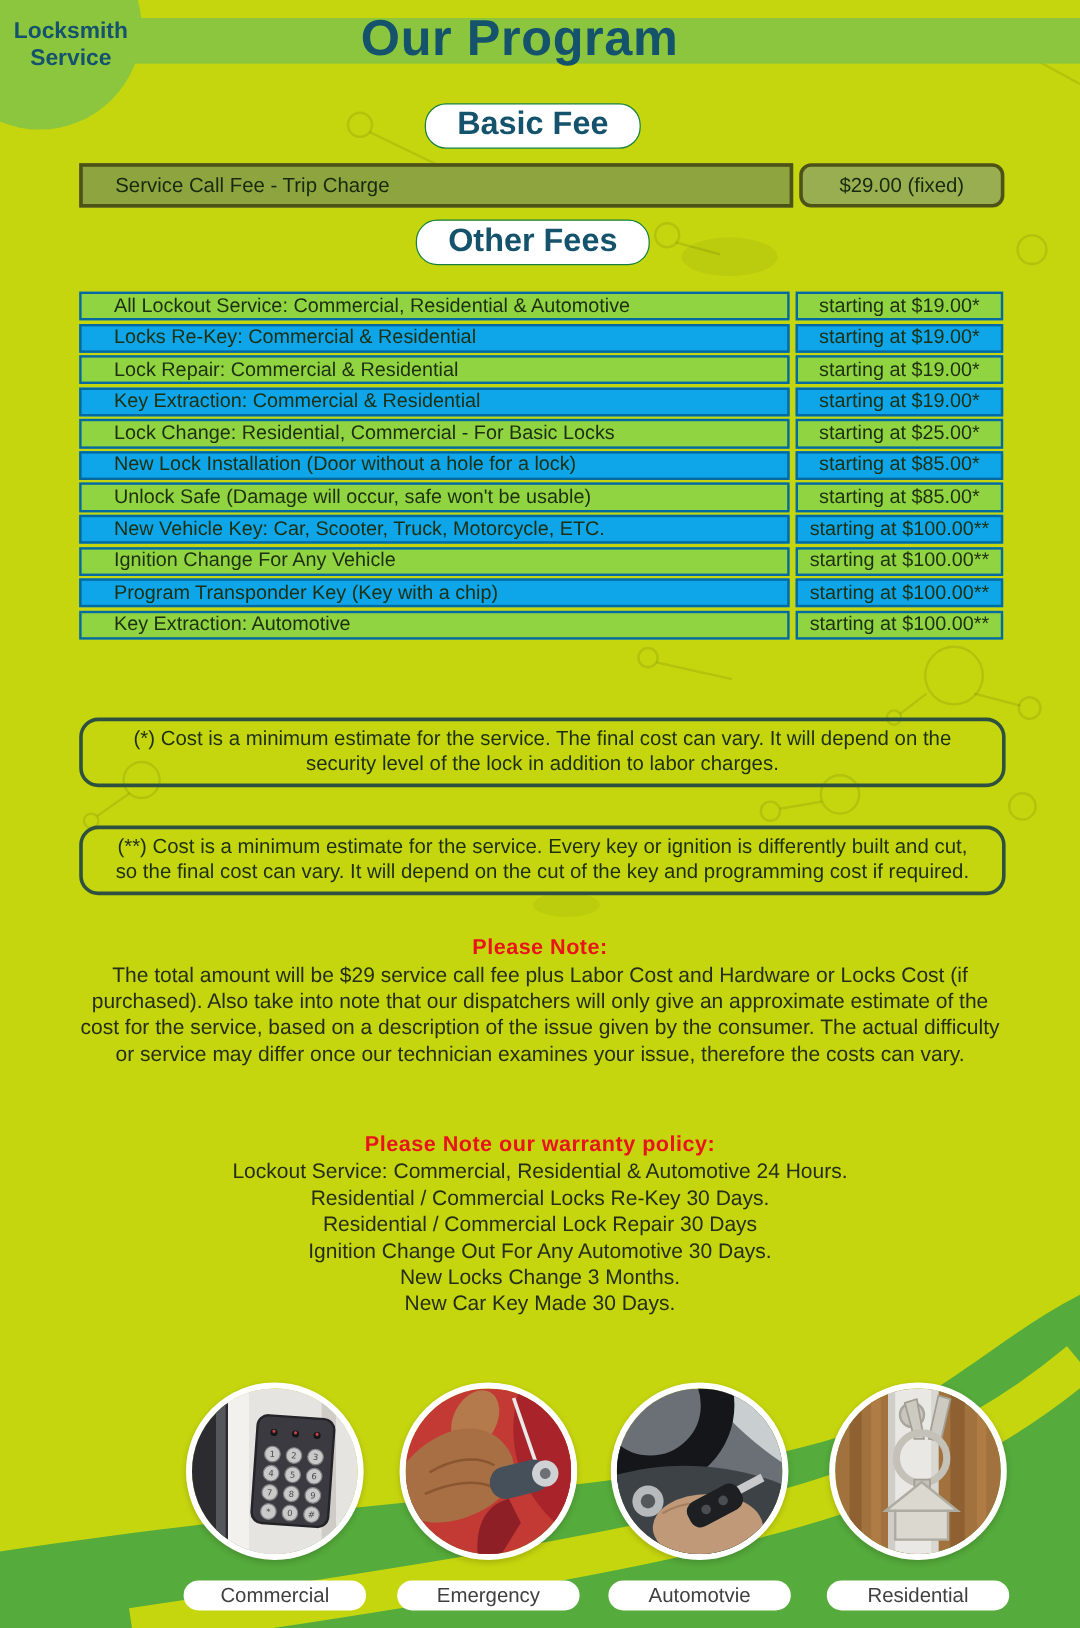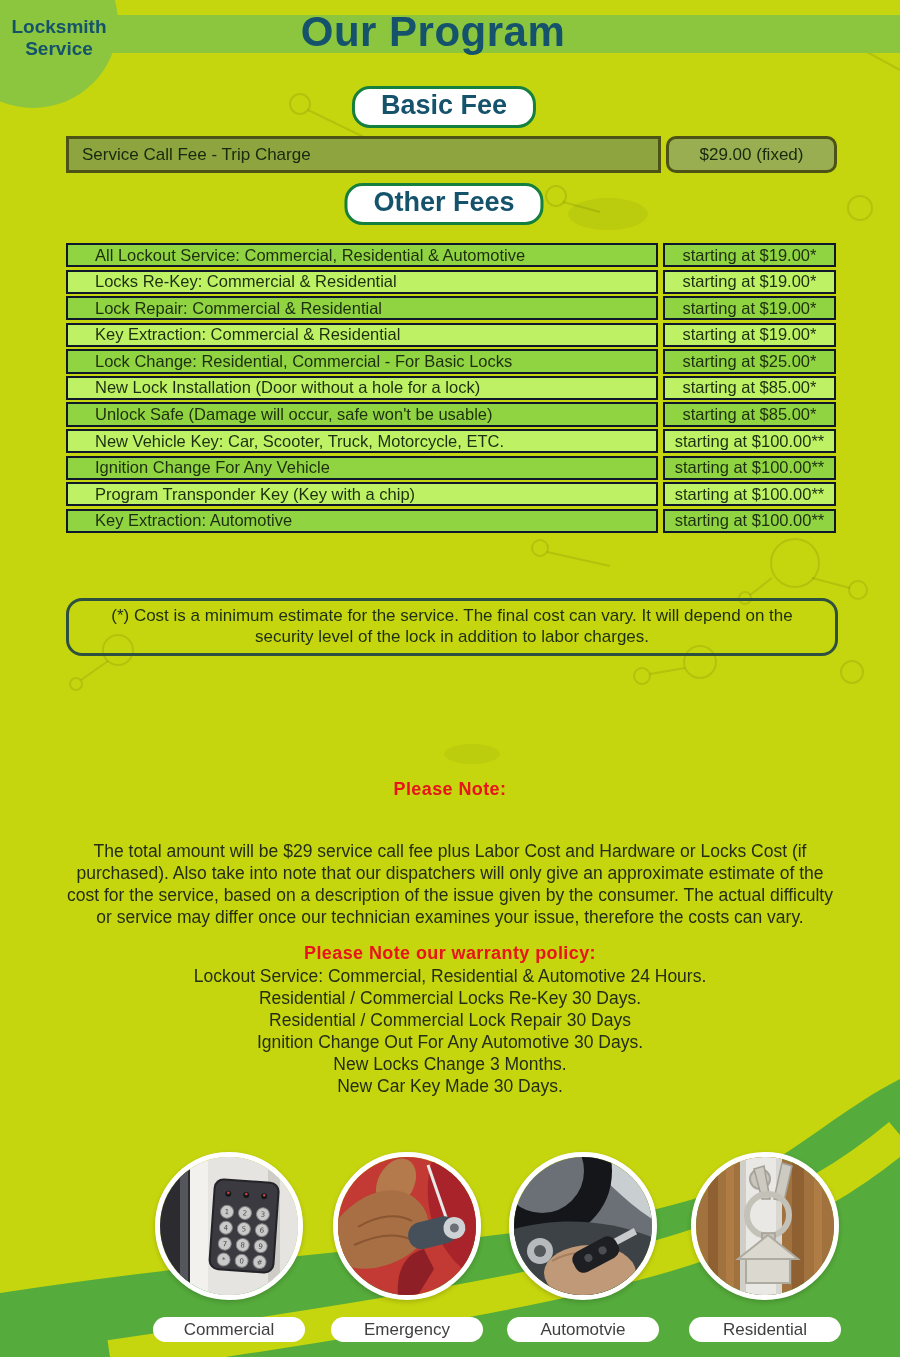--- a/index.html
+++ b/index.html
@@ -13,55 +13,55 @@
   .band{position:absolute;left:0;top:15px;width:900px;height:38px;background:#8cc63e;z-index:1;}
   .brand-circle{position:absolute;left:-52px;top:-62px;width:170px;height:170px;border-radius:50%;
     background:#8cc63e;z-index:2;}
   .brand-text{position:absolute;left:0;top:16px;width:118px;text-align:center;color:#14536b;
     font-size:19px;font-weight:bold;line-height:22px;z-index:3;}
   .page-title{position:absolute;left:0;right:34px;top:8px;text-align:center;color:#14536b;
     font-size:42px;font-weight:bold;letter-spacing:0.5px;z-index:2;margin:0;}
 
   
   .pill{position:absolute;left:50%;transform:translateX(-50%);margin-left:-6px;
-    background:#ffffff;border:3px solid #15803d;border-radius:18px;color:#14536b;
+    background:#ffffff;border:1px solid #15803d;border-radius:18px;color:#14536b;
     font-size:27px;font-weight:bold;padding:1px 26px 4px;z-index:2;white-space:nowrap;}
   .pill.basic{top:86px;}
   .pill.other{top:183px;}
 
   
   .basic-table{position:absolute;left:66px;top:136px;width:771px;display:grid;
     grid-template-columns:1fr 171px;column-gap:5px;z-index:2;}
   .basic-table .cell{box-sizing:border-box;height:37px;border:3px solid #4d5217;
     font-size:17px;color:#17290e;display:flex;align-items:center;}
-  .basic-left{background:#8da43f;padding-left:13px;}
+  .basic-left{background:#8da43f;padding-left:27px;}
   .basic-right{background:#99ae51;justify-content:center;border-radius:10px;}
 
   
   .fees{position:absolute;left:66px;top:243px;width:770px;display:grid;
     grid-template-columns:1fr 173px;column-gap:5px;row-gap:2.4px;grid-auto-rows:24.2px;z-index:2;}
-  .fees .cell{box-sizing:border-box;border:2px solid #0f172a;font-size:16.5px;color:#1c2f10;
+  .fees .cell{box-sizing:border-box;border:2px solid #0369a1;font-size:16.5px;color:#1c2f10;
     display:flex;align-items:center;overflow:hidden;white-space:nowrap;}
   .fees .svc{padding-left:27px;}
   .fees .price{justify-content:center;}
   .row-light{background:#91d441;}
-  .row-olive{background:#bef264;text-align:center;}
+  .row-olive{background:#0ea5e9;text-align:center;}
 
   
   .note-box{position:absolute;left:66px;width:772px;box-sizing:border-box;
     border:3px solid #2d5040;border-radius:16px;color:#1d2f12;font-size:17px;
     line-height:21px;text-align:center;padding:4px 24px 6px;z-index:2;}
   .note-1{top:598px;text-align:center;}
   .note-2{top:688px;}
 
   
   .red-heading{position:absolute;left:0;width:900px;text-align:center;color:#e8131b;
     font-weight:bold;font-size:18px;letter-spacing:0.4px;z-index:2;}
   .pn-heading{top:779px;}
-  .pn-body{position:absolute;left:62px;top:840px;width:776px;text-align:center;
+  .pn-body{position:absolute;left:62px;top:801px;width:776px;text-align:center;
     font-size:17.5px;line-height:22px;color:#242e16;z-index:2;}
   .w-heading{top:943px;}
   .w-list{position:absolute;left:0;top:965px;width:900px;text-align:center;
     font-size:17.5px;line-height:22px;color:#242e16;z-index:2;}
 
   
   .bottom-svg{position:absolute;left:0;top:1057px;z-index:1;}
 
   
   .photo{position:absolute;top:1152px;width:148px;height:148px;box-sizing:border-box;
@@ -139,20 +139,21 @@
     <div class="cell price row-olive">starting at $100.00**</div>
     <div class="cell svc row-light">Ignition Change For Any Vehicle</div>
     <div class="cell price row-light">starting at $100.00**</div>
     <div class="cell svc row-olive">Program Transponder Key (Key with a chip)</div>
     <div class="cell price row-olive">starting at $100.00**</div>
     <div class="cell svc row-light">Key Extraction: Automotive</div>
     <div class="cell price row-light">starting at $100.00**</div>
   </div>
 
   <div class="note-box note-1">(*) Cost is a minimum estimate for the service. The final cost can vary. It will depend on the security level of the lock in addition to labor charges.</div>
+  <div class="note-box note-2">(**) Cost is a minimum estimate for the service. Every key or ignition is differently built and cut, so the final cost can vary. It will depend on the cut of the key and programming cost if required.</div>
 
   <div class="red-heading pn-heading">Please Note:</div>
   <div class="pn-body">The total amount will be $29 service call fee plus Labor Cost and Hardware or Locks Cost (if purchased). Also take into note that our dispatchers will only give an approximate estimate of the cost for the service, based on a description of the issue given by the consumer. The actual difficulty or service may differ once our technician examines your issue, therefore the costs can vary.</div>
 
   <div class="red-heading w-heading">Please Note our warranty policy:</div>
   <div class="w-list">
     <div>Lockout Service: Commercial, Residential &amp; Automotive 24 Hours.</div>
     <div>Residential / Commercial Locks Re-Key 30 Days.</div>
     <div>Residential / Commercial Lock Repair 30 Days</div>
     <div>Ignition Change Out For Any Automotive 30 Days.</div>

